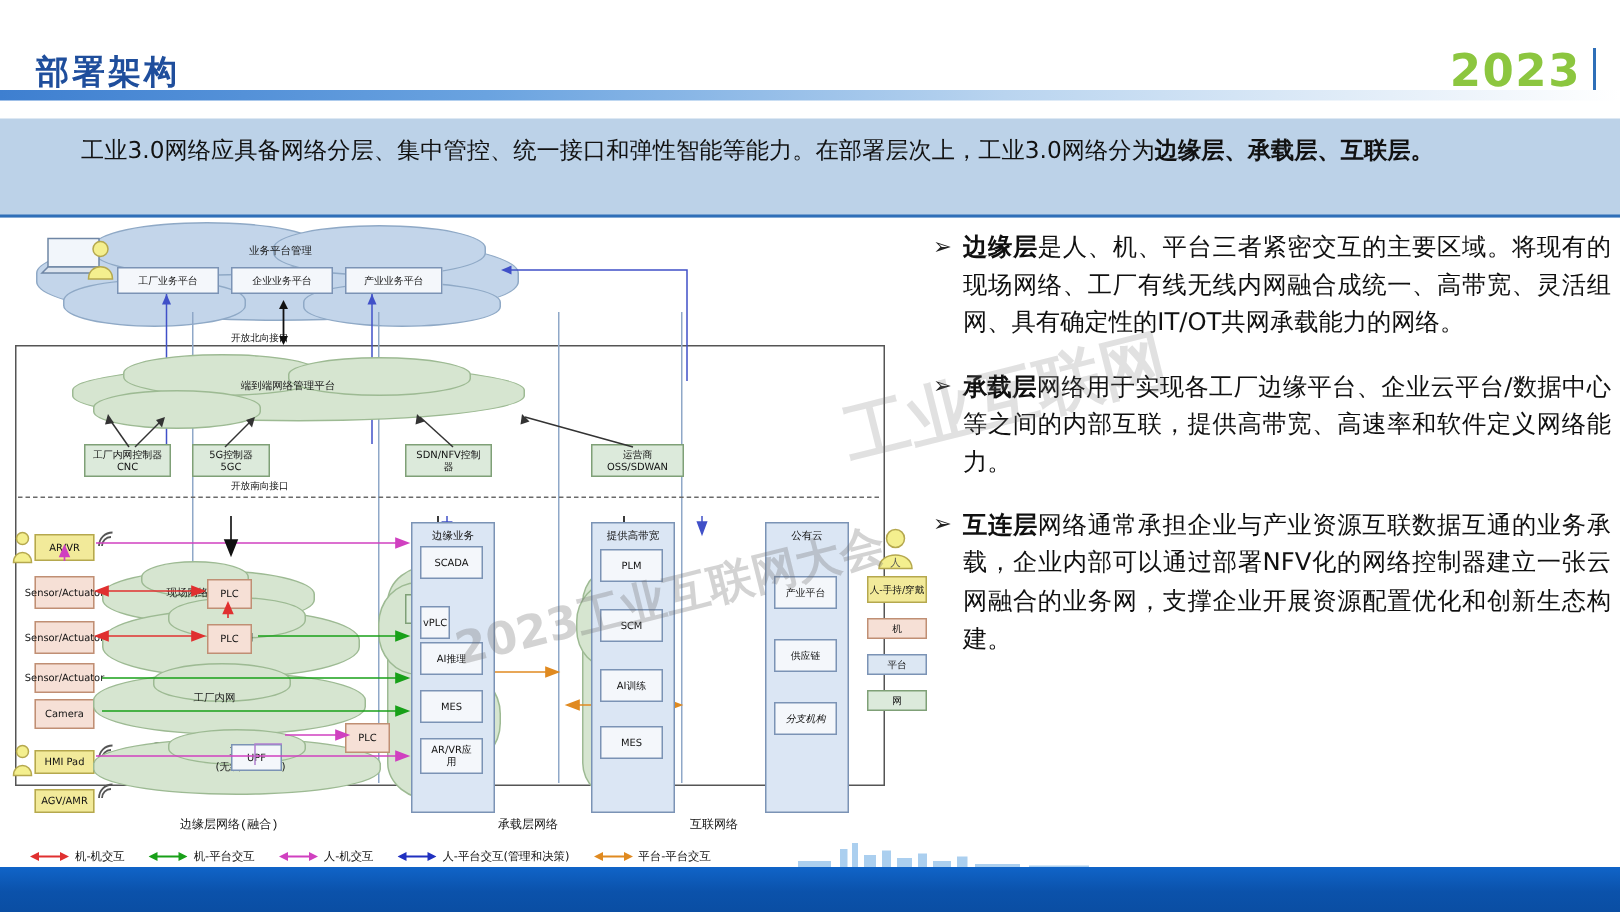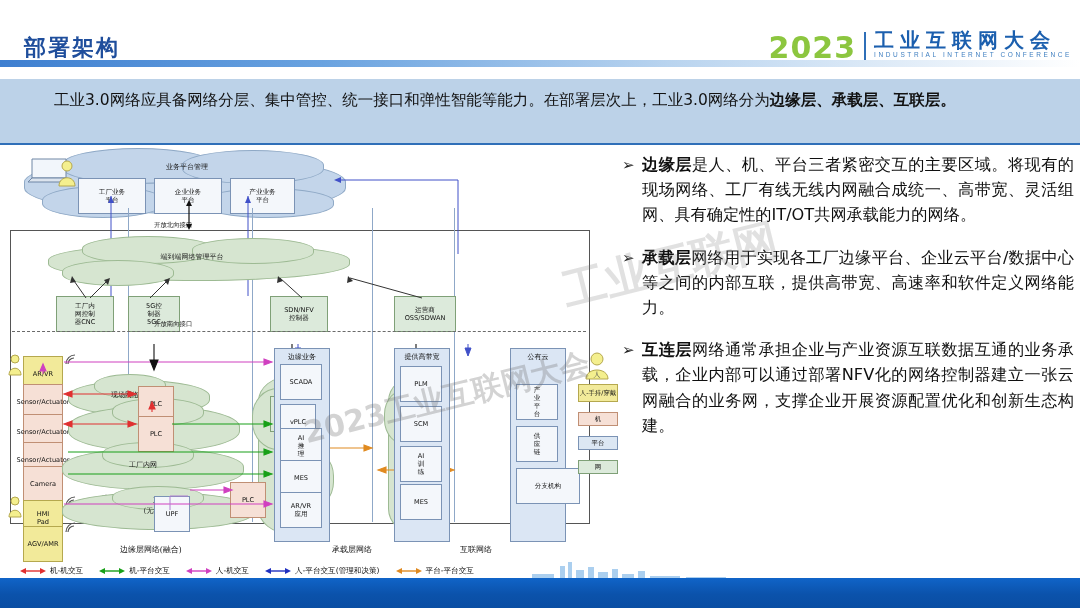--- a/index.html
+++ b/index.html
@@ -64,36 +64,36 @@
   
   .cloud{position:absolute;border-radius:50%/45%;}
   .cloud-blue{background:#c3d5ea;border:1px solid #8fa9c6;}
   .cloud-green{background:#d6e5d0;border:1px solid #9dba93;}
   .cloud-lbl{position:absolute;font-size:7px;color:#1a1a1a;text-align:center;
     font-family:"DejaVu Sans",sans-serif;white-space:nowrap;}
 
   
   .bx{position:absolute;box-sizing:border-box;display:flex;align-items:center;
       justify-content:center;text-align:center;font-size:6.6px;line-height:8px;
-      color:#111;font-family:"DejaVu Sans",sans-serif;padding:17px;}
+      color:#111;font-family:"DejaVu Sans",sans-serif;padding:4px;}
   .bx-plat{background:#dce7f3;border:1px solid #7b93b5;}
   .bx-net{background:#dceadb;border:1px solid #7fa077;}
   .bx-mach{background:#f6e0d6;border:1px solid #c08f74;}
   .bx-hum{background:#f2ea9a;border:1px solid #b5a84e;}
   .bx-white{background:#f4f7fb;border:1px solid #7b93b5;}
   .bx-col{background:#dbe6f4;border:1px solid #7b93b5;}
 
   .col-title{position:absolute;font-size:7px;color:#111;text-align:center;width:100%;
      top:3px;font-family:"DejaVu Sans",sans-serif;}
 
   .arw{position:absolute;}
   .lbl{position:absolute;font-size:6.4px;color:#111;white-space:nowrap;
     font-family:"DejaVu Sans",sans-serif;}
   .lbl-lg{position:absolute;font-size:8px;color:#111;white-space:nowrap;
-    font-family:Liberation Serif, serif;}
+    font-family:Liberation Mono, monospace;}
 
   
   .legend-r{position:absolute;left:578px;top:352px;width:42px;}
   .lg-item{width:40px;height:14px;margin-bottom:10px;box-sizing:border-box;
      display:flex;align-items:center;justify-content:center;font-size:6.4px;
      color:#111;text-align:center;line-height:7px;font-family:"DejaVu Sans",sans-serif;}
 
   
   .legend-b{position:absolute;left:20px;top:566px;width:600px;display:flex;gap:16px;}
   .lgb{display:flex;align-items:center;gap:4px;font-size:7.6px;color:#111;
@@ -111,25 +111,20 @@
 </head>
 <body>
 
 <div class="slide">
 
   <div class="hdr">
     <div class="hdr-title">部署架构</div>
     <div class="logo">
       <div class="logo-year">2023</div>
       <div class="logo-div"></div>
-      <div class="logo-rt">
-        <div class="logo-cn">工业互联网大会</div>
-        <div class="logo-en">INDUSTRIAL INTERNET CONFERENCE</div>
-        <div class="logo-sub">数字赋能 智能制造 共建产业生态新生态</div>
-      </div>
     </div>
     <div class="hdr-rule"></div>
   </div>
 
   <div class="intro">
     <p><span>工业3.0网络应具备网络分层、集中管控、统一接口和弹性智能等能力。在部署层次上，工业3.0网络分为</span><b>边缘层、</b><b>承载层、互联层。</b></p>
   </div>
 
   <div class="bullets">
     <div class="bul">
@@ -370,21 +365,21 @@
     <div class="bx bx-white" style="left:398px;top:218px;width:42px;height:22px;">PLM</div>
     <div class="bx bx-white" style="left:398px;top:258px;width:42px;height:22px;">SCM</div>
     <div class="bx bx-white" style="left:398px;top:298px;width:42px;height:22px;">AI训练</div>
     <div class="bx bx-white" style="left:398px;top:336px;width:42px;height:22px;">MES</div>
 
     <div class="bx-col" style="position:absolute;left:508px;top:200px;width:54px;height:192px;">
       <div class="col-title">公有云</div>
     </div>
     <div class="bx bx-white" style="left:514px;top:236px;width:42px;height:22px;">产业平台</div>
     <div class="bx bx-white" style="left:514px;top:278px;width:42px;height:22px;">供应链</div>
-    <div class="bx bx-white" style="left:514px;top:320px;width:64px;height:22px;">分支机构</div>
+    <div class="bx bx-white" style="left:514px;top:320px;width:42px;height:22px;font-style:italic;">分支机构</div>
 
     <div class="lbl-lg" style="left:118px;top:396px;">边缘层网络(融合)</div>
     <div class="lbl-lg" style="left:330px;top:396px;">承载层网络</div>
     <div class="lbl-lg" style="left:458px;top:396px;">互联网络</div>
   </div>
 
   <div class="legend-r">
     <svg style="display:block;margin-left:6px;" width="26" height="28" viewBox="0 0 26 28">
       <circle cx="13" cy="7" r="6" fill="#f4ef8e" stroke="#b5a84e" stroke-width="1"></circle>
       <path d="M2 27 C2 15,24 15,24 27 Z" fill="#f4ef8e" stroke="#b5a84e" stroke-width="1"></path>

